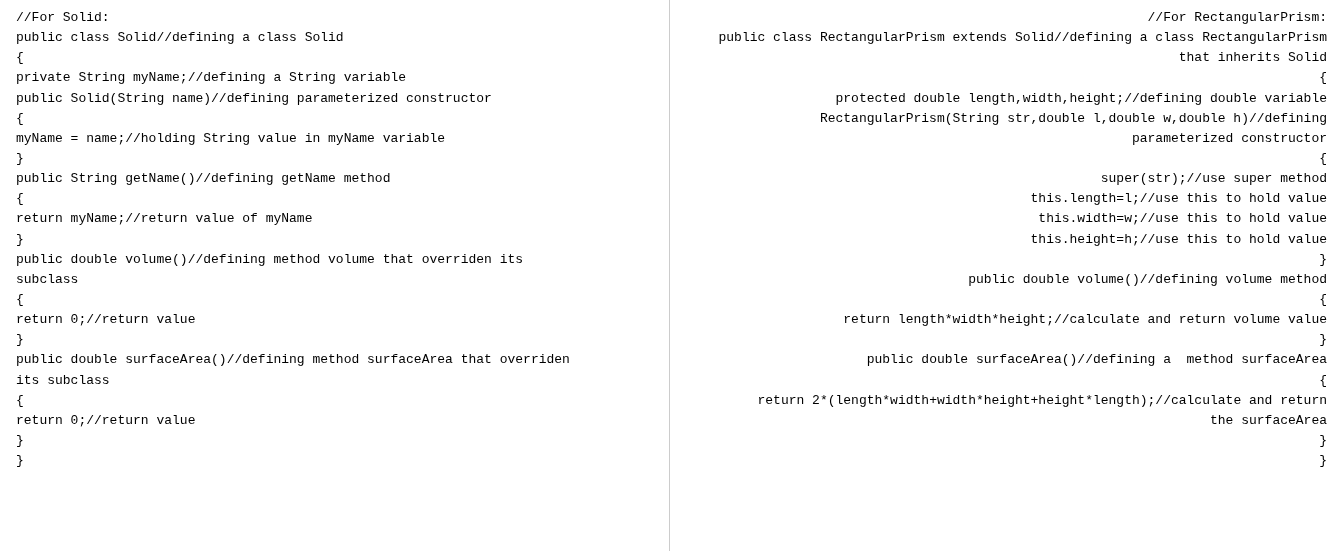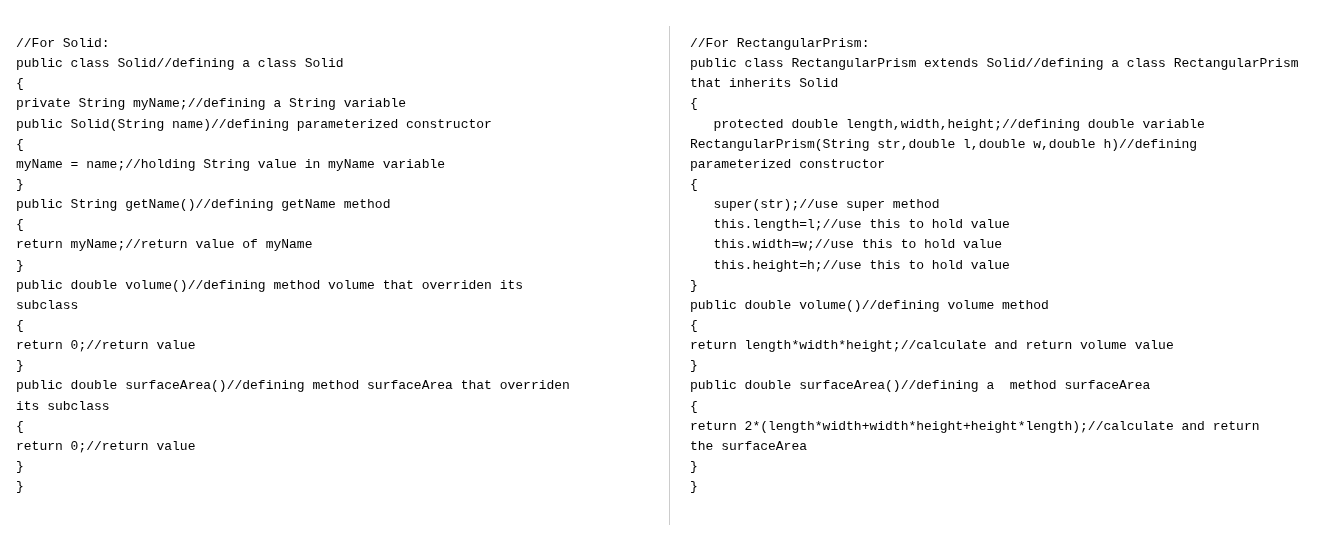--- a/index.html
+++ b/index.html
@@ -14,37 +14,38 @@
       font-size: 13px;
       color: #000000;
       width: 1343px;
       min-height: 551px;
     }
 
     .code-container {
       display: flex;
       width: 100%;
       min-height: 551px;
-      padding: 26px 0;
+      padding: 0 0;
     }
 
     .code-panel {
       flex: 1;
       padding: 8px 16px;
       line-height: 1.55;
       white-space: pre-wrap;
       word-break: break-word;
     }
 
     .code-panel-left {
       border-right: 1px solid #cccccc;
     }
 
     .code-panel-right {
       padding-left: 20px;
+      text-align: right;
     }
 
     .code-line {
       display: block;
       line-height: 1.55;
     }
   </style>
 </head>
 <body>
 

